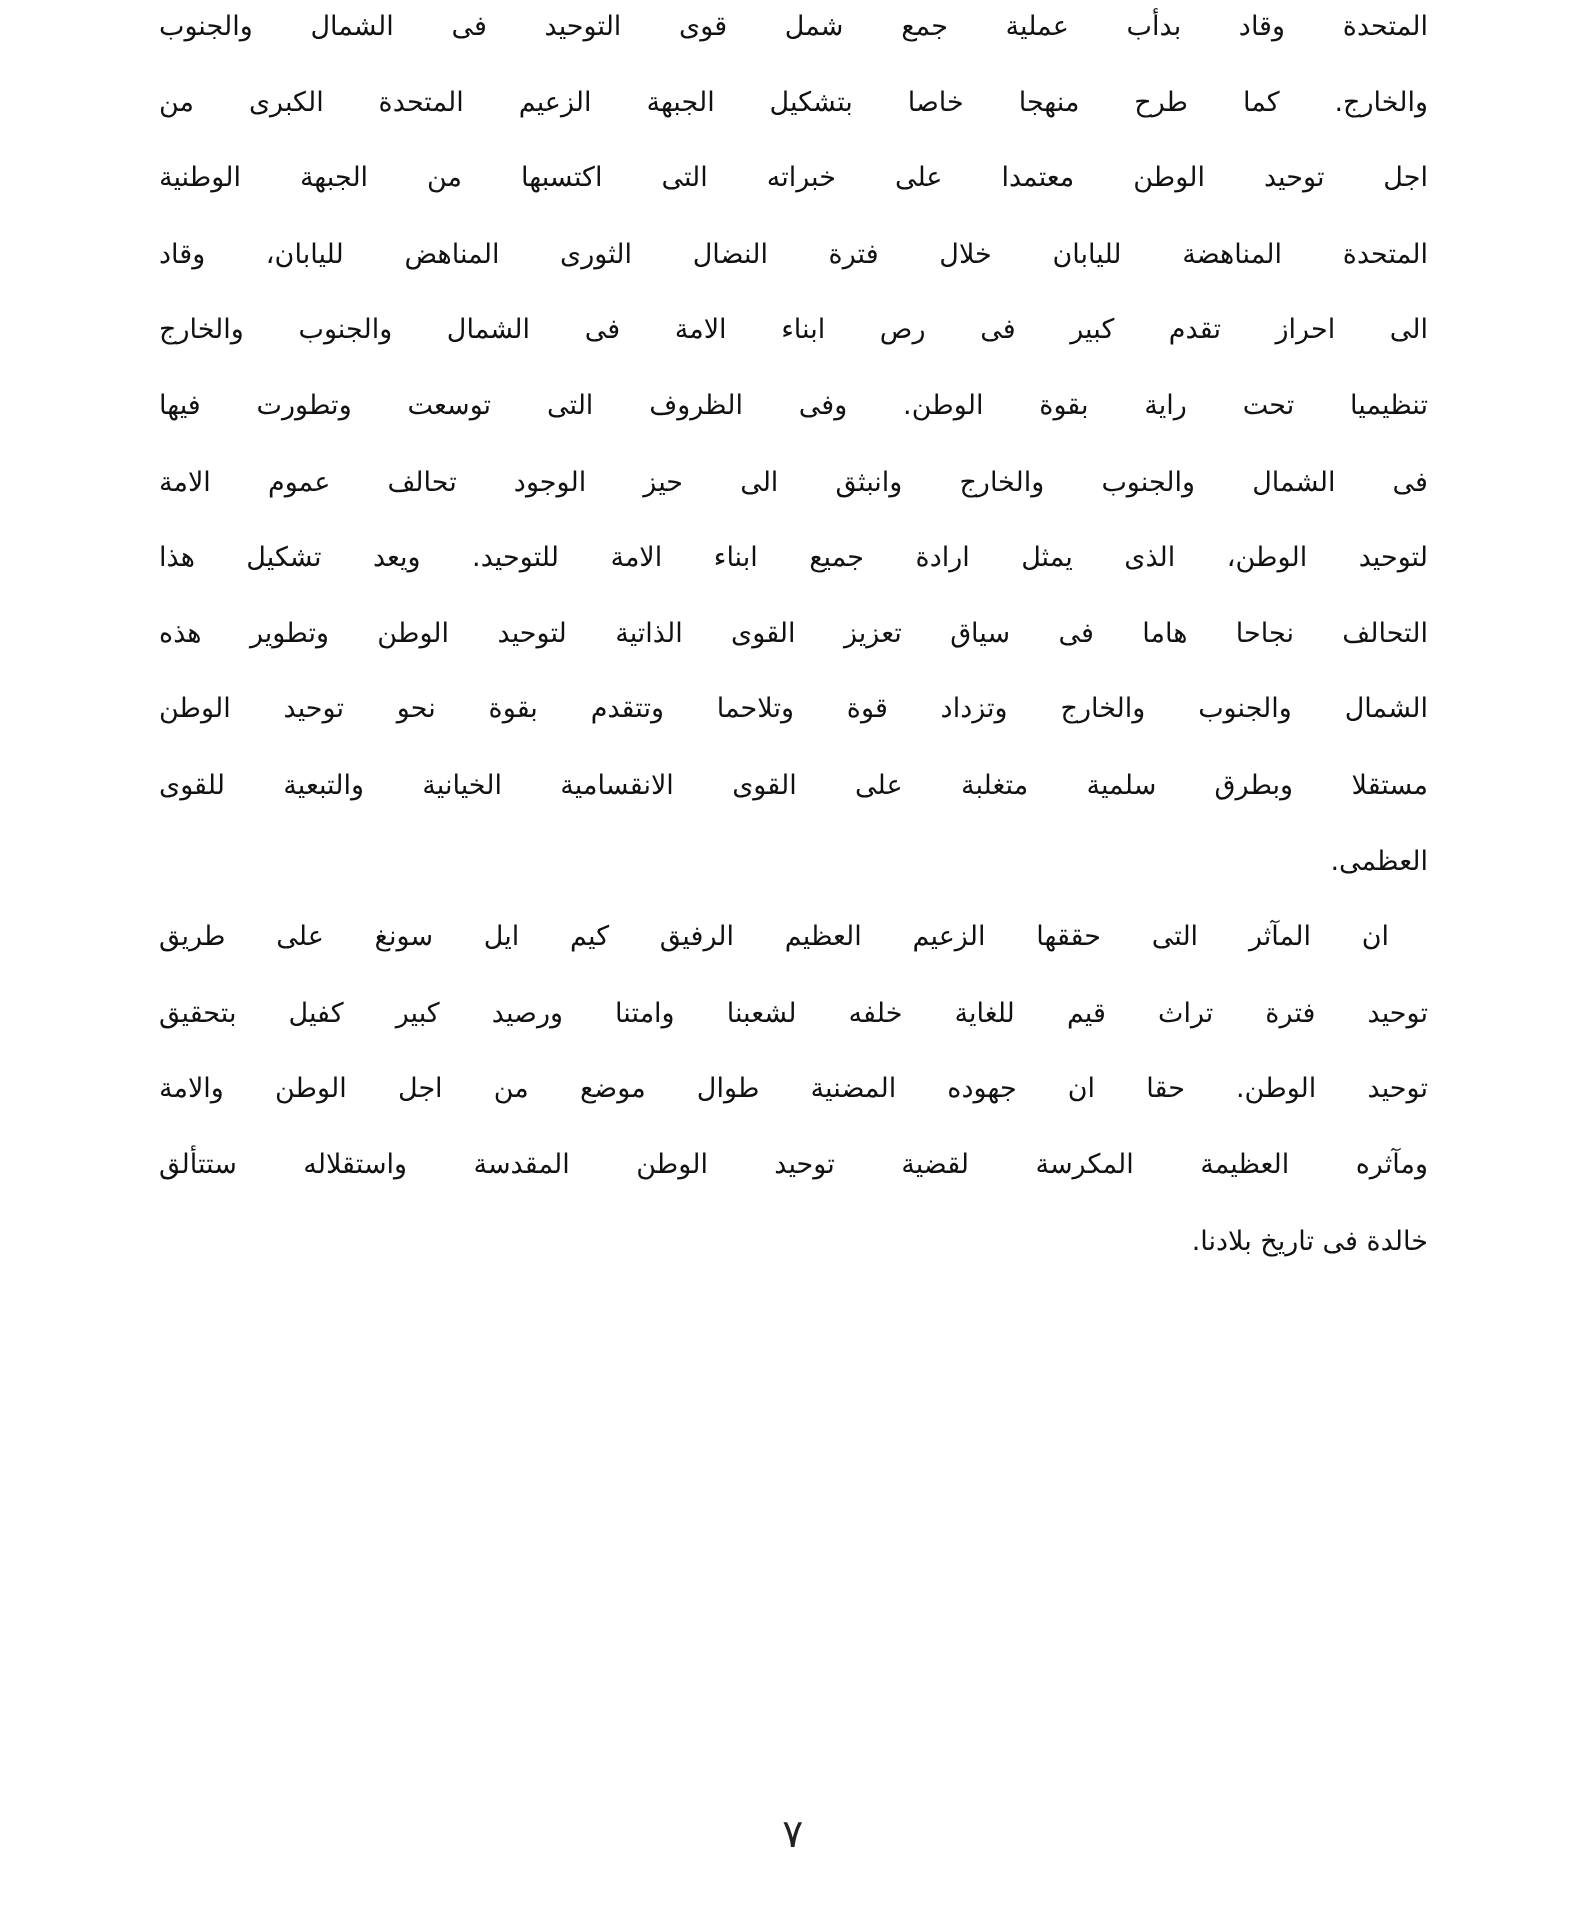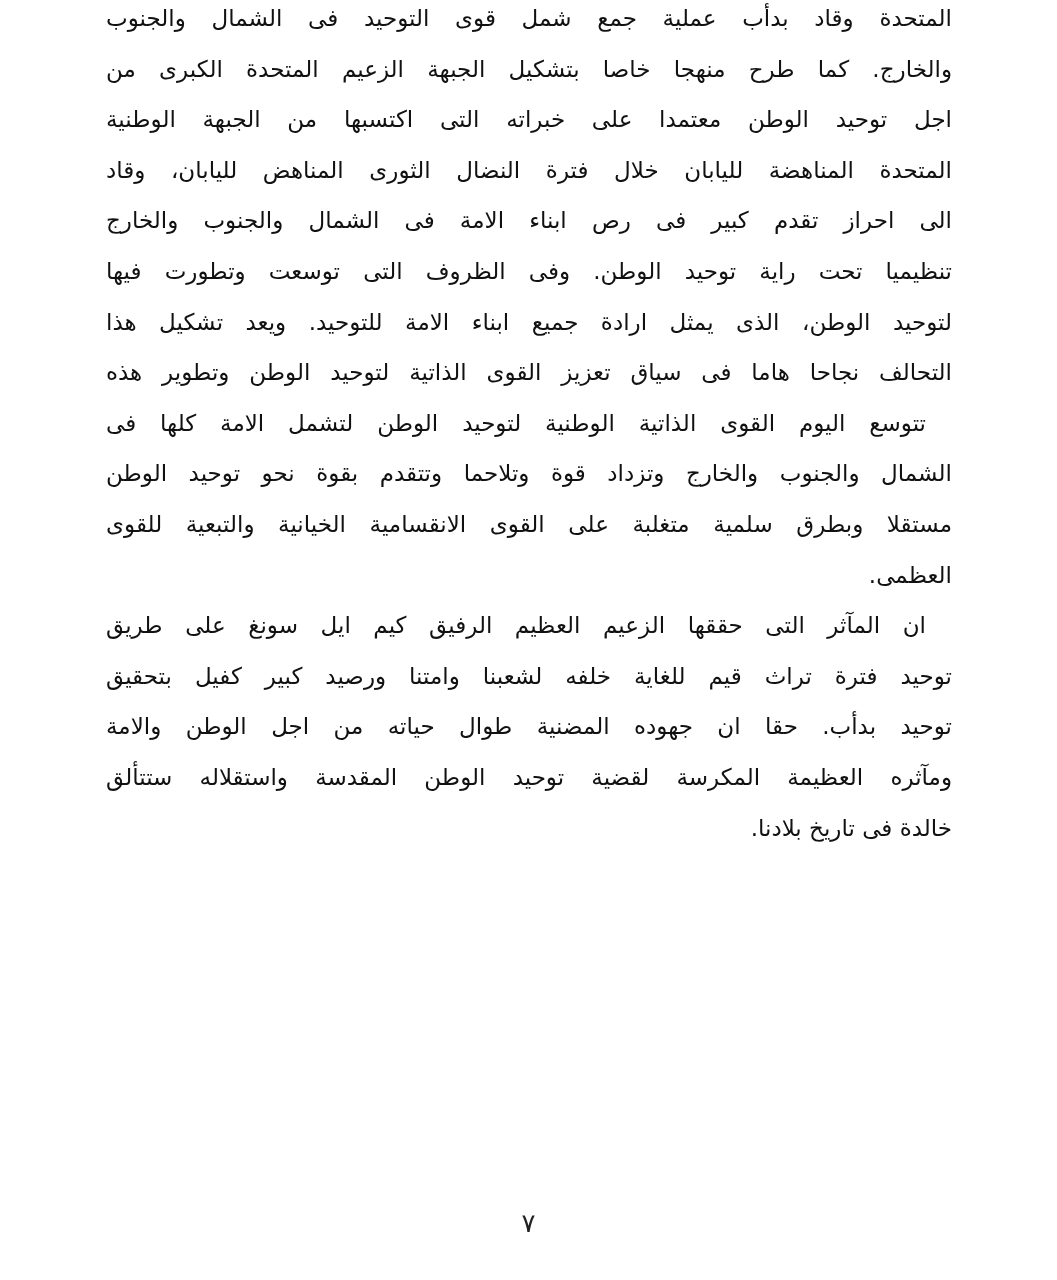--- a/index.html
+++ b/index.html
@@ -18,21 +18,21 @@
     .page {
       position: absolute;
       left: 106px;
       top: 0;
       width: 846px;
       direction: rtl;
     }
     .line {
       height: 50.6px;
       line-height: 36px;
-      font-size: 23px;
+      font-size: 18px;
       text-align: justify;
       text-align-last: justify;
       white-space: nowrap;
       overflow: hidden;
       padding-top: 0px;
     }
     .line.last {
       text-align-last: right;
     }
     .line.indent {
@@ -52,34 +52,34 @@
 <body>
 
 <div class="page">
 
   <div>
     <div class="line">المتحدة وقاد بدأب عملية جمع شمل قوى التوحيد فى الشمال والجنوب</div>
     <div class="line">والخارج. كما طرح منهجا خاصا بتشكيل الجبهة الزعيم المتحدة الكبرى من</div>
     <div class="line">اجل توحيد الوطن معتمدا على خبراته التى اكتسبها من الجبهة الوطنية</div>
     <div class="line">المتحدة المناهضة لليابان خلال فترة النضال الثورى المناهض لليابان، وقاد</div>
     <div class="line">الى احراز تقدم كبير فى رص ابناء الامة فى الشمال والجنوب والخارج</div>
-    <div class="line">تنظيميا تحت راية توحيد الوطن. وفى الظروف التى توسعت وتطورت فيها</div>
+    <div class="line">تنظيميا تحت راية بقوة الوطن. وفى الظروف التى توسعت وتطورت فيها</div>
+    <div class="line">فى الشمال والجنوب والخارج وانبثق الى حيز الوجود تحالف عموم الامة</div>
     <div class="line">لتوحيد الوطن، الذى يمثل ارادة جميع ابناء الامة للتوحيد. ويعد تشكيل هذا</div>
     <div class="line">التحالف نجاحا هاما فى سياق تعزيز القوى الذاتية لتوحيد الوطن وتطوير هذه</div>
   </div>
 
   <div>
-    <div class="line indent">تتوسع اليوم القوى الذاتية الوطنية لتوحيد الوطن لتشمل الامة كلها فى</div>
     <div class="line">الشمال والجنوب والخارج وتزداد قوة وتلاحما وتتقدم بقوة نحو توحيد الوطن</div>
     <div class="line">مستقلا وبطرق سلمية متغلبة على القوى الانقسامية الخيانية والتبعية للقوى</div>
     <div class="line last">العظمى.</div>
   </div>
 
   <div>
     <div class="line indent">ان المآثر التى حققها الزعيم العظيم الرفيق كيم ايل سونغ على طريق</div>
     <div class="line">توحيد فترة تراث قيم للغاية خلفه لشعبنا وامتنا ورصيد كبير كفيل بتحقيق</div>
-    <div class="line">توحيد بدأب. حقا ان جهوده المضنية طوال حياته من اجل الوطن والامة</div>
+    <div class="line">توحيد الوطن. حقا ان جهوده المضنية طوال موضع من اجل الوطن والامة</div>
     <div class="line">ومآثره العظيمة المكرسة لقضية توحيد الوطن المقدسة واستقلاله ستتألق</div>
     <div class="line last">خالدة فى تاريخ بلادنا.</div>
   </div>
 </div>
 
 <div class="page-number">٧</div>
 
 </body></html>

